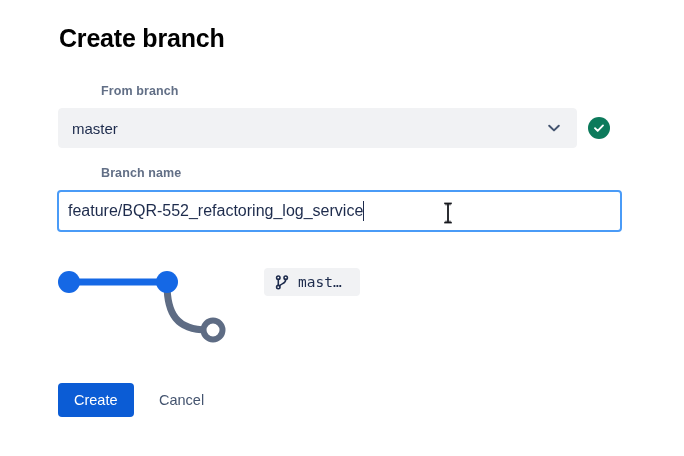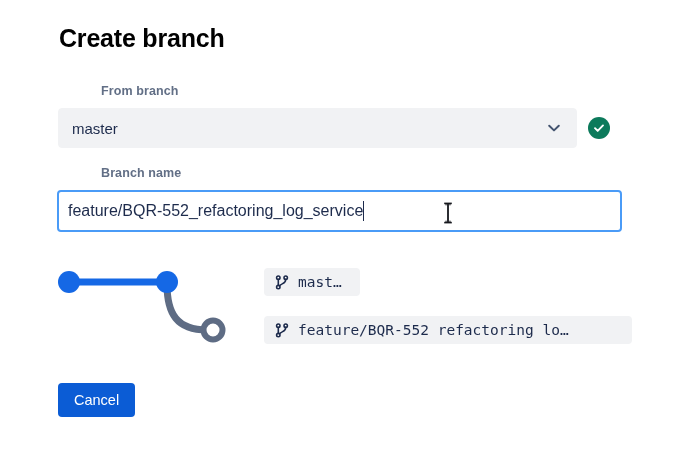--- a/index.html
+++ b/index.html
@@ -305,30 +305,17 @@
           <circle cx="3.3" cy="12.1" r="1.7" fill="#ffffff"></circle>
           <circle cx="10.7" cy="2.7" r="1.7" fill="#ffffff"></circle>
           <path d="M3.3 4.4 L3.3 10.4"></path>
           <path d="M10.7 4.4 C 10.7 8.2, 7.6 8.0, 5.2 10.2"></path>
         </g>
       </svg>
     </span>
     <span class="chip-text">master</span>
   </div>
 
-  <div class="chip chip-feature">
-    <span class="chip-icon">
-      <svg width="14" height="15" viewBox="0 0 14 15" aria-hidden="true">
-        <g fill="none" stroke="#1d2b4c" stroke-width="1.6" stroke-linecap="round" stroke-linejoin="round">
-          <circle cx="3.3" cy="2.7" r="1.7" fill="#ffffff"></circle>
-          <circle cx="3.3" cy="12.1" r="1.7" fill="#ffffff"></circle>
-          <circle cx="10.7" cy="2.7" r="1.7" fill="#ffffff"></circle>
-          <path d="M3.3 4.4 L3.3 10.4"></path>
-          <path d="M10.7 4.4 C 10.7 8.2, 7.6 8.0, 5.2 10.2"></path>
-        </g>
-      </svg>
-    </span>
-    <span class="chip-text">feature/BQR-552_refactoring_lo…</span>
-  </div>
-
-  <button class="btn-create">Cancel</button>
+
+  <button class="btn-create">Create</button>
+  <button class="btn-cancel">Cancel</button>
 
 </div>
 
 </body></html>

